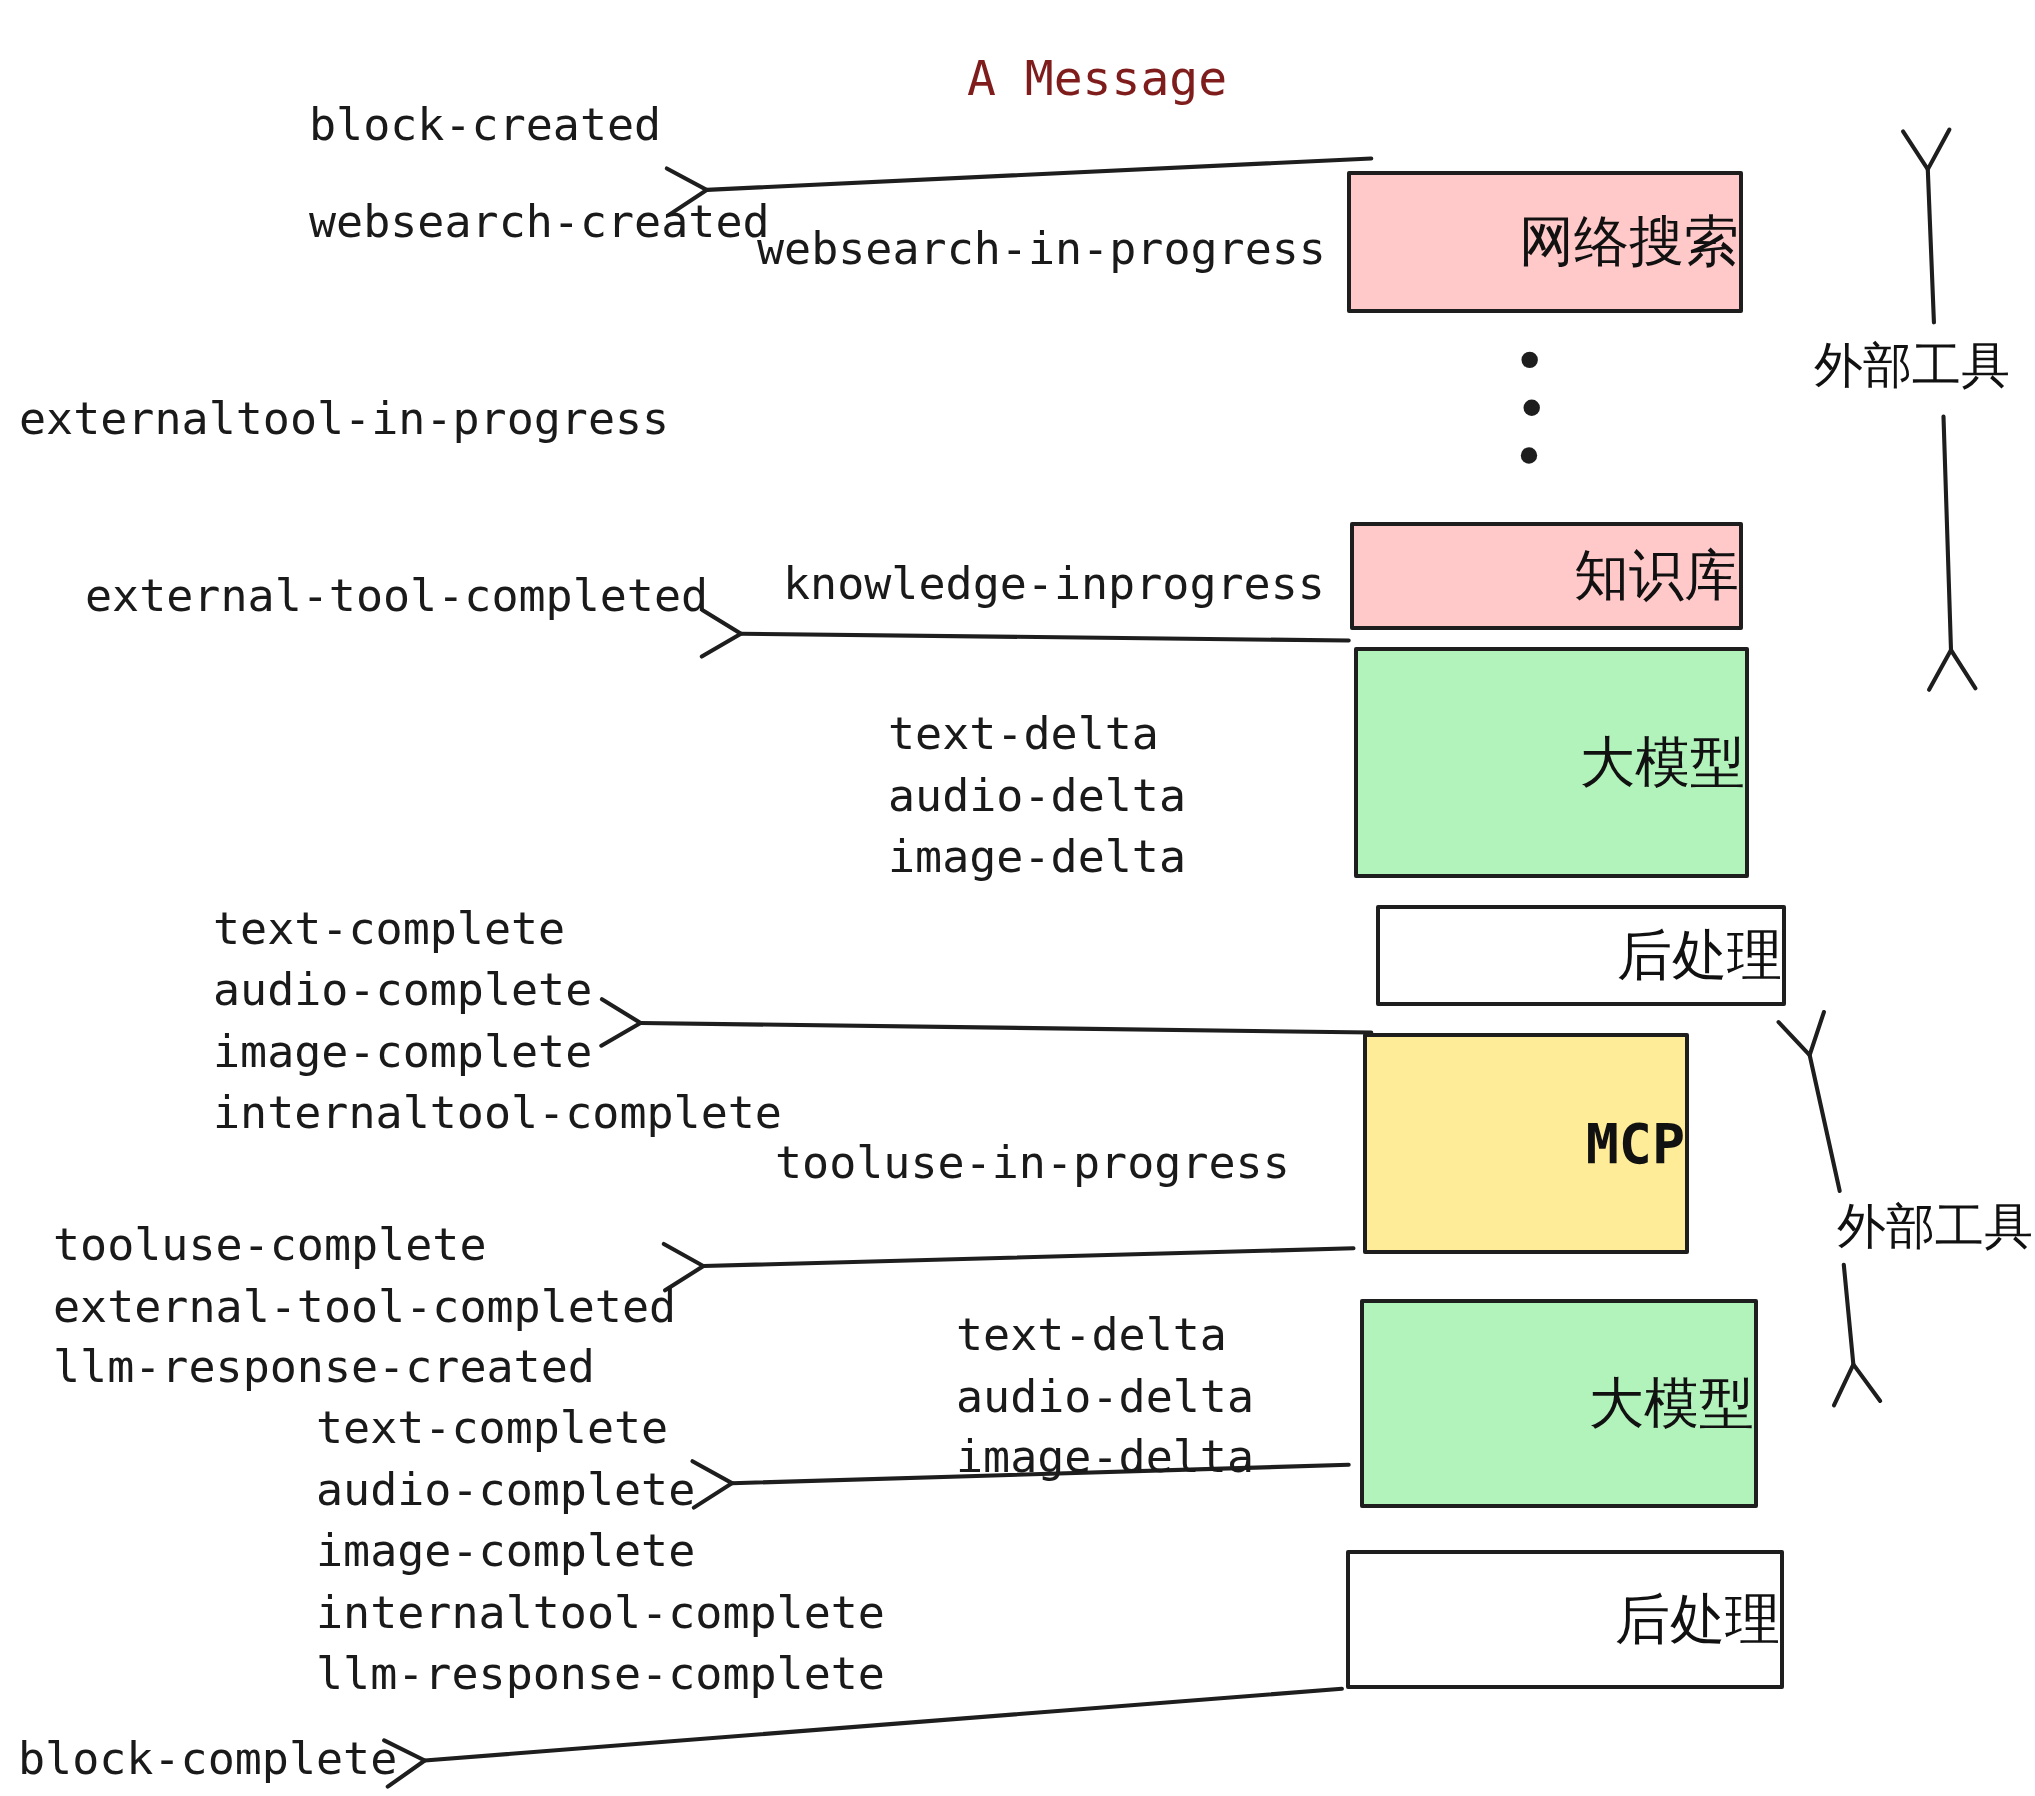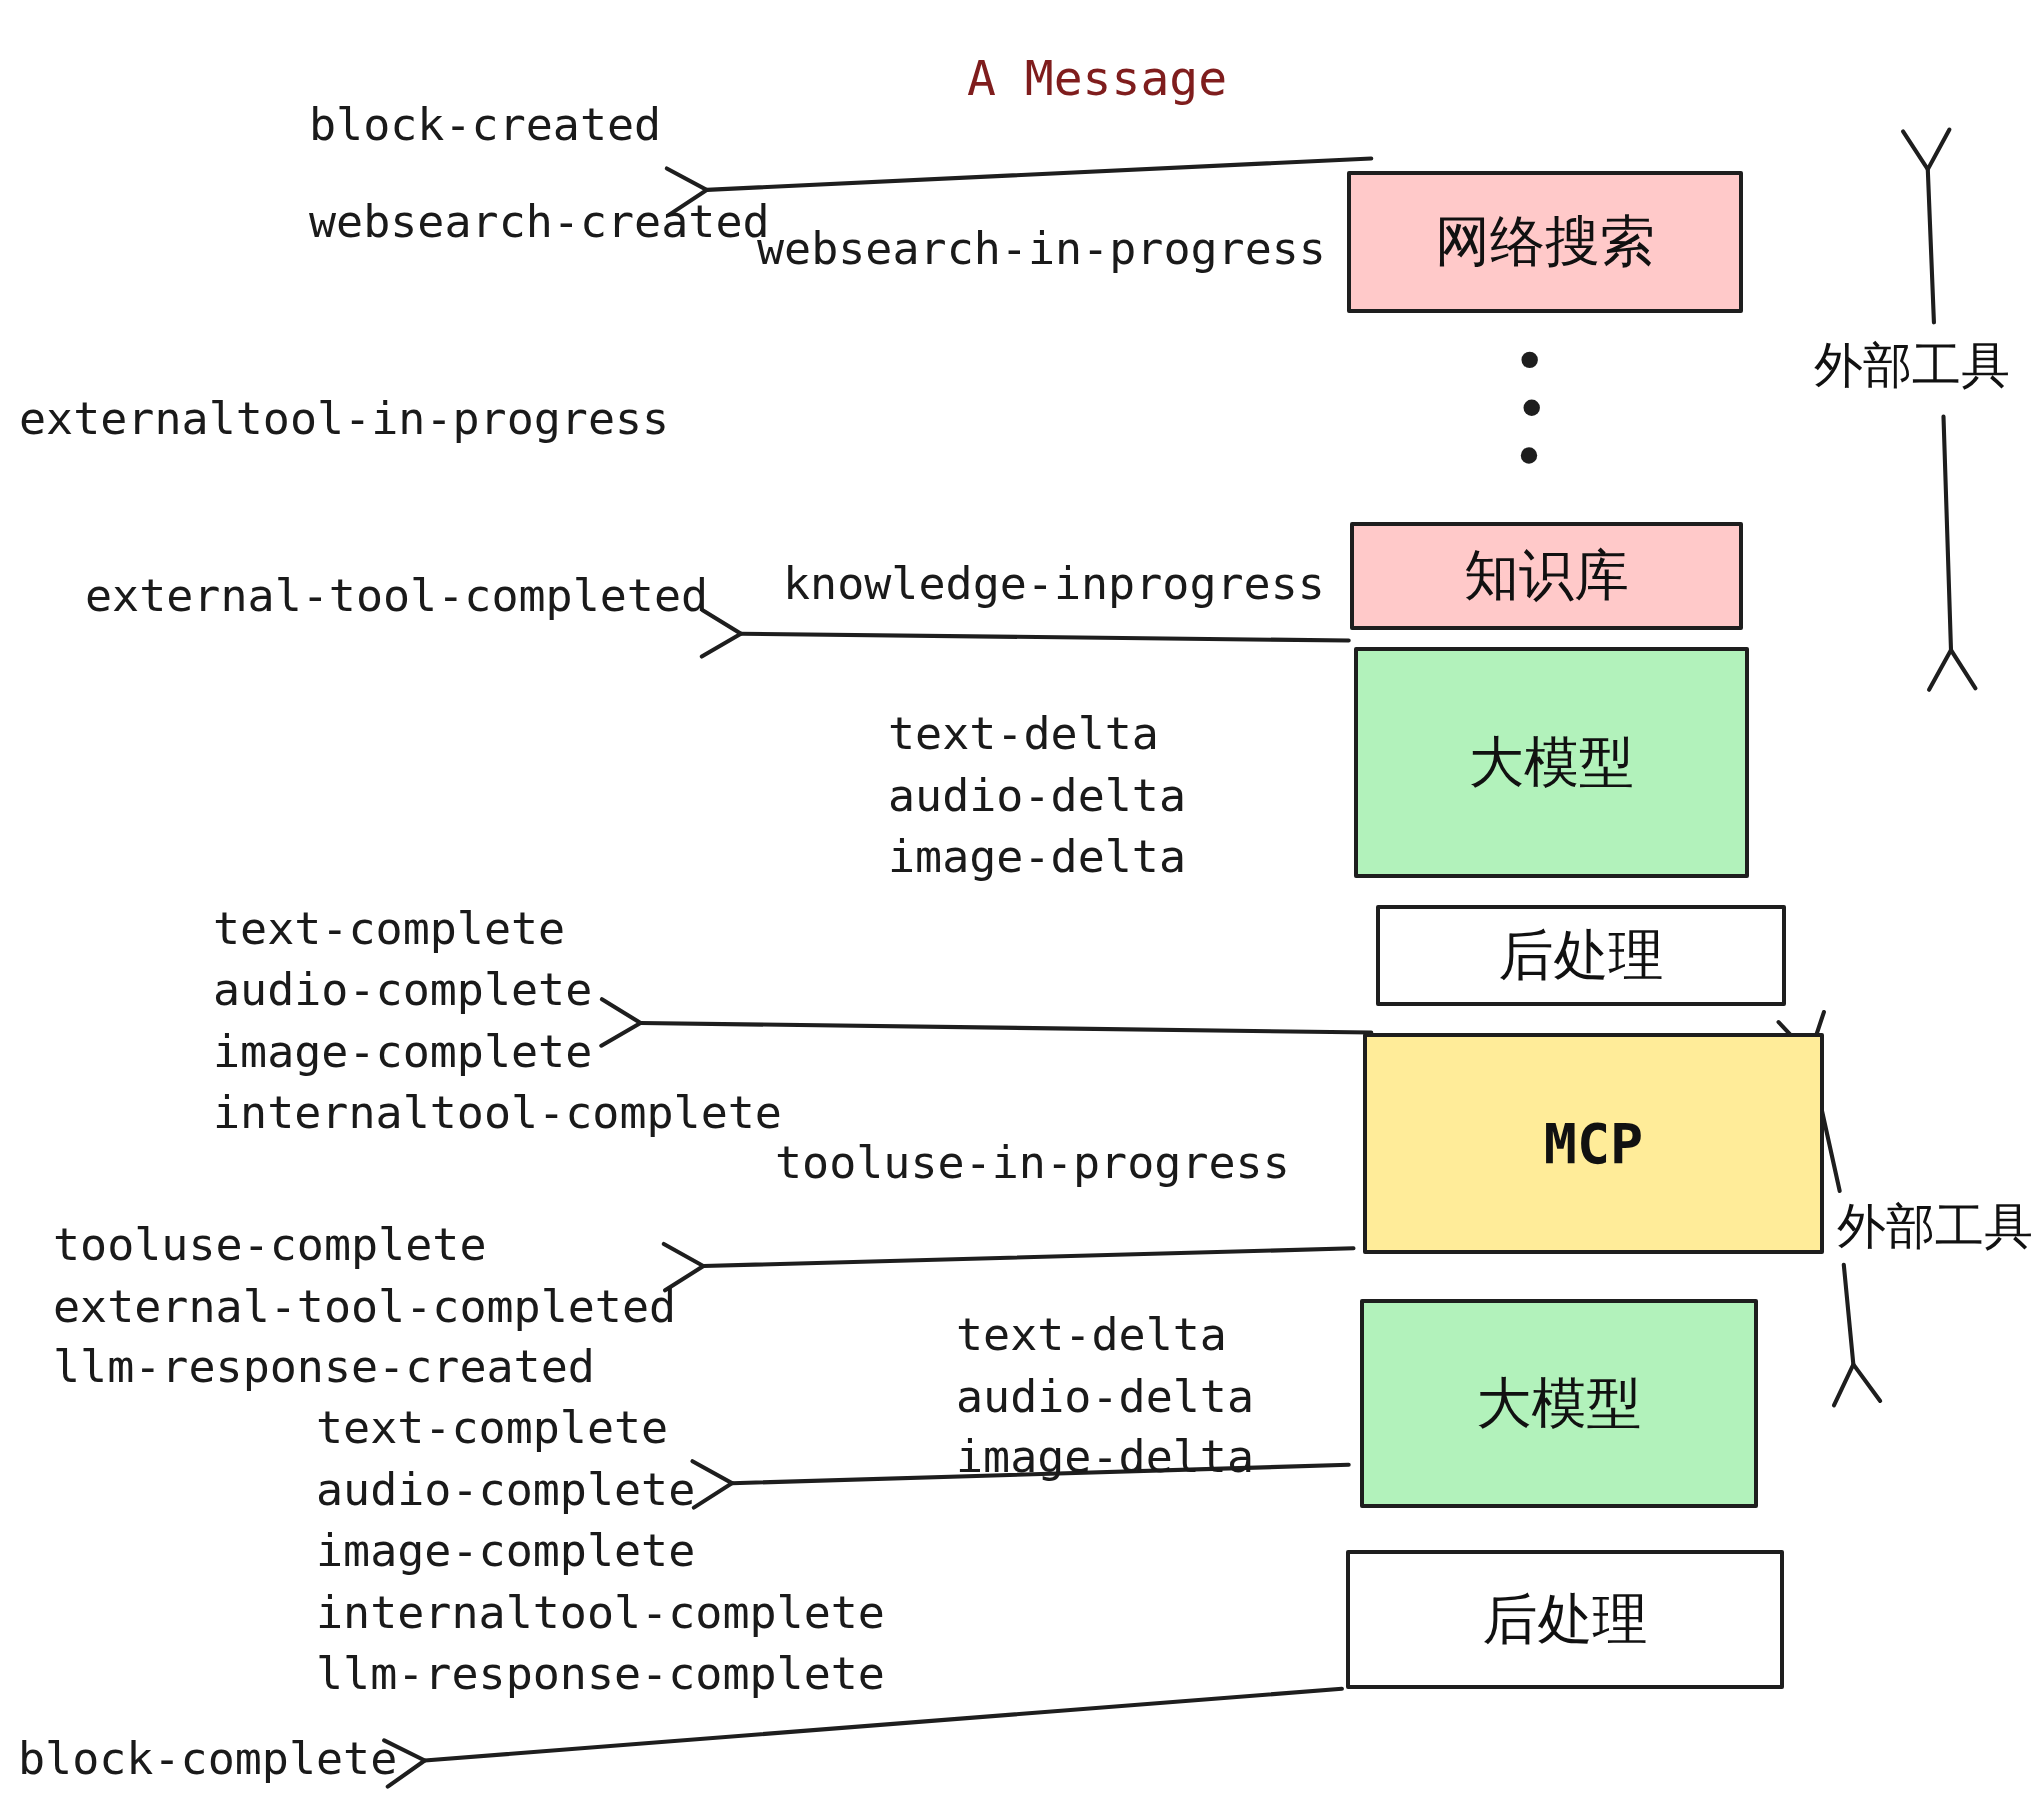--- a/index.html
+++ b/index.html
@@ -28,21 +28,21 @@
     white-space:nowrap;
     color:#7f1d1d;
     font-weight:500;
   }
   .box{
     position:absolute;
     border:4.1px solid #1e1e1e;
     border-radius:2px;
     display:flex;
     align-items:center;
-    justify-content:center;
+    justify-content:flex-end;
     box-sizing:border-box;
   }
   .box .lbl{
     font-family:"DejaVu Sans",sans-serif;
     font-size:55px;
     color:#111111;
     white-space:nowrap;
   }
   .box .lbl-mono{
     font-family:"DejaVu Sans Mono",monospace;
@@ -114,21 +114,21 @@
   </div>
 
   <div class="box green" style="left:1354px;top:647px;width:395px;height:231px;">
     <span class="lbl">大模型</span>
   </div>
 
   <div class="box white" style="left:1376px;top:905px;width:410px;height:101px;">
     <span class="lbl">后处理</span>
   </div>
 
-  <div class="box yellow" style="left:1363px;top:1033px;width:461px;height:221px;">
+  <div class="box yellow" style="left:1363px;top:1033px;width:326px;height:221px;">
     <span class="lbl-mono">MCP</span>
   </div>
 
   <div class="box green" style="left:1360px;top:1299px;width:398px;height:209px;">
     <span class="lbl">大模型</span>
   </div>
 
   <div class="box white" style="left:1346px;top:1550px;width:438px;height:139px;">
     <span class="lbl">后处理</span>
   </div>

